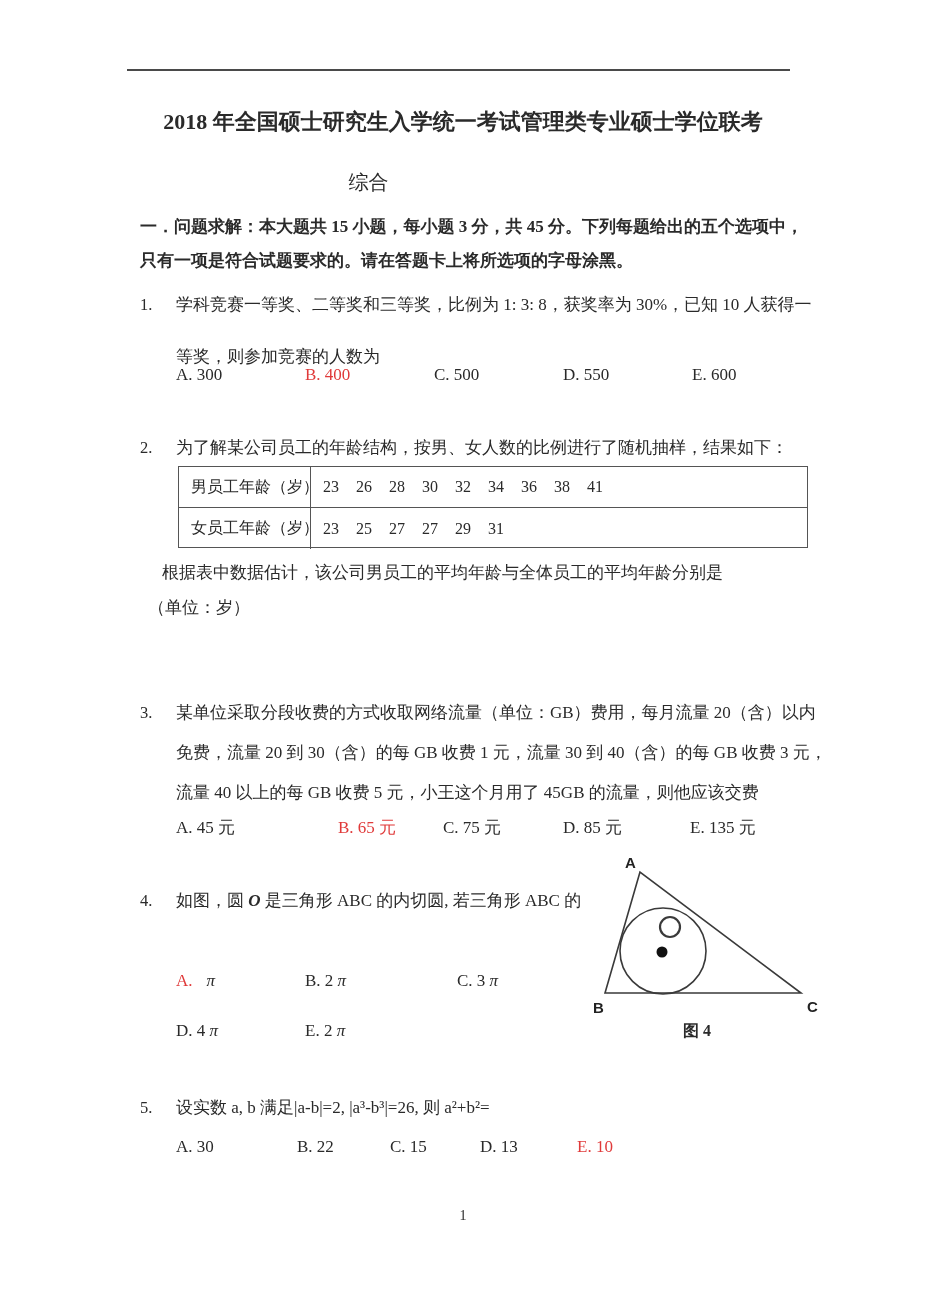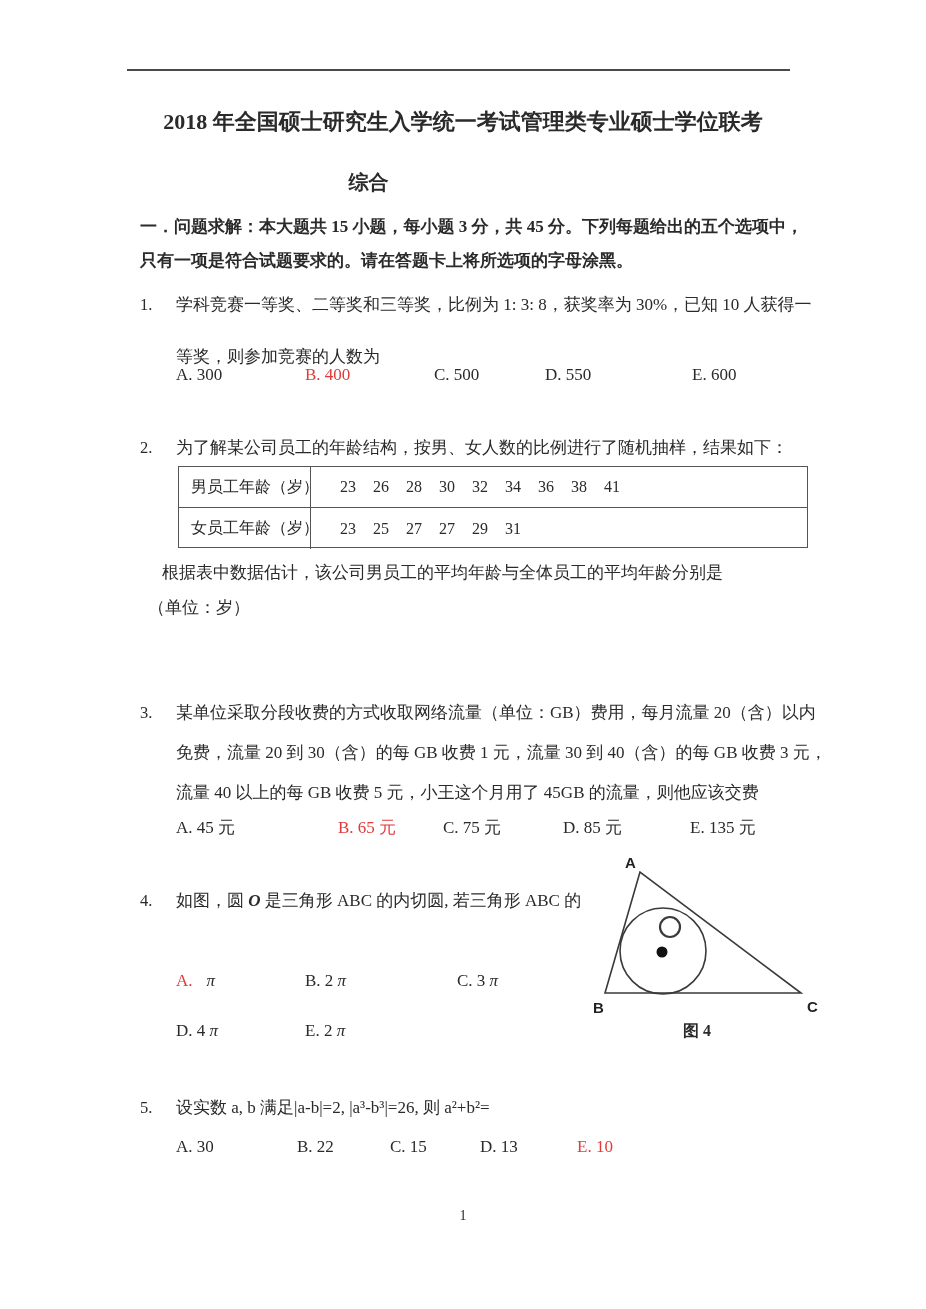--- a/index.html
+++ b/index.html
@@ -16,39 +16,39 @@
     width:926px;height:1309px;
     background:#ffffff;
     font-family:"Liberation Serif","DejaVu Serif",serif;
     color:var(--text);
     overflow:hidden;
   }
   .rule{position:absolute;left:127px;top:69px;width:663px;height:2px;background:var(--rule);}
   .title{position:absolute;left:0;top:102px;width:926px;text-align:center;
          font-size:22px;font-weight:bold;line-height:40px;}
   .subtitle{position:absolute;left:0;top:162px;width:737px;text-align:center;
-         font-size:20px;font-weight:bold;line-height:40px;}
+         font-size:20px;font-weight:normal;line-height:40px;}
   .intro{position:absolute;left:140px;width:680px;font-size:17px;font-weight:bold;line-height:34px;}
   .qnum{position:absolute;left:140px;font-size:16.5px;line-height:40px;}
   .qline{position:absolute;left:176px;font-size:17px;line-height:40px;white-space:pre;}
   .optrow{position:absolute;left:0;top:0;width:912px;height:40px;}
   .opt{position:absolute;font-size:17px;line-height:40px;white-space:pre;}
   .correct{color:var(--answer-red);}
   .pi{font-style:italic;font-family:"Liberation Serif",serif;}
   .pi-gap{margin-left:14px;}
   .oit{font-style:italic;font-weight:600;}
   
   .age-table{position:absolute;left:178px;top:466px;width:630px;height:82px;
              border:1px solid var(--table-border);font-size:16px;}
   .trow{display:flex;height:41px;align-items:center;}
   .trow.first{border-bottom:1px solid var(--table-border);}
   .tlabel{width:132px;height:100%;border-right:1px solid var(--table-border);
           display:flex;align-items:center;padding-left:12px;white-space:pre;}
   .tnums{flex:1;padding-left:12px;}
-  .tnums span{display:inline-block;width:33px;text-align:right;}
+  .tnums span{display:inline-block;width:33px;}
   
   .figure-svg{position:absolute;left:585px;top:855px;}
   .figure-svg text{font-family:"Liberation Sans","DejaVu Sans",sans-serif;font-size:15px;font-weight:600;fill:#222;}
   .fig-caption{position:absolute;left:683px;top:1011px;font-size:16px;font-weight:bold;line-height:40px;}
   .page-num{position:absolute;left:0;top:1202px;width:926px;text-align:center;font-size:14px;line-height:28px;}
 </style>
 </head>
 <body>
 
 <div class="page">
@@ -61,21 +61,21 @@
   <div class="intro" style="top:210px">一．问题求解：本大题共 15 小题，每小题 3 分，共 45 分。下列每题给出的五个选项中，</div>
   <div class="intro" style="top:244px">只有一项是符合试题要求的。请在答题卡上将所选项的字母涂黑。</div>
 
   <div class="qnum" style="top:285px">1.</div>
   <div class="qline" style="top:285px">学科竞赛一等奖、二等奖和三等奖，比例为 1: 3: 8，获奖率为 30%，已知 10 人获得一</div>
   <div class="qline" style="top:337px">等奖，则参加竞赛的人数为</div>
   <div class="optrow" style="top:355px">
     <span class="opt" style="left:176px">A. 300</span>
     <span class="opt correct" style="left:305px">B. 400</span>
     <span class="opt" style="left:434px">C. 500</span>
-    <span class="opt" style="left:545px">D. 550</span>
+    <span class="opt" style="left:563px">D. 550</span>
     <span class="opt" style="left:692px">E. 600</span>
   </div>
 
   <div class="qnum" style="top:428px">2.</div>
   <div class="qline" style="top:428px">为了解某公司员工的年龄结构，按男、女人数的比例进行了随机抽样，结果如下：</div>
 
   <div class="age-table">
     <div class="trow first">
       <div class="tlabel">男员工年龄（岁）</div>
       <div class="tnums">

